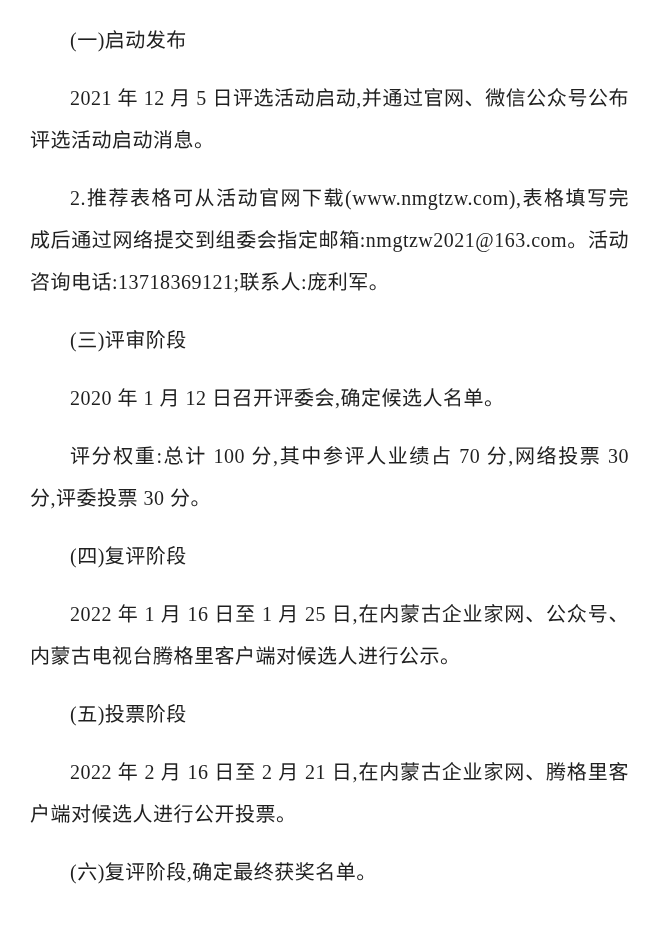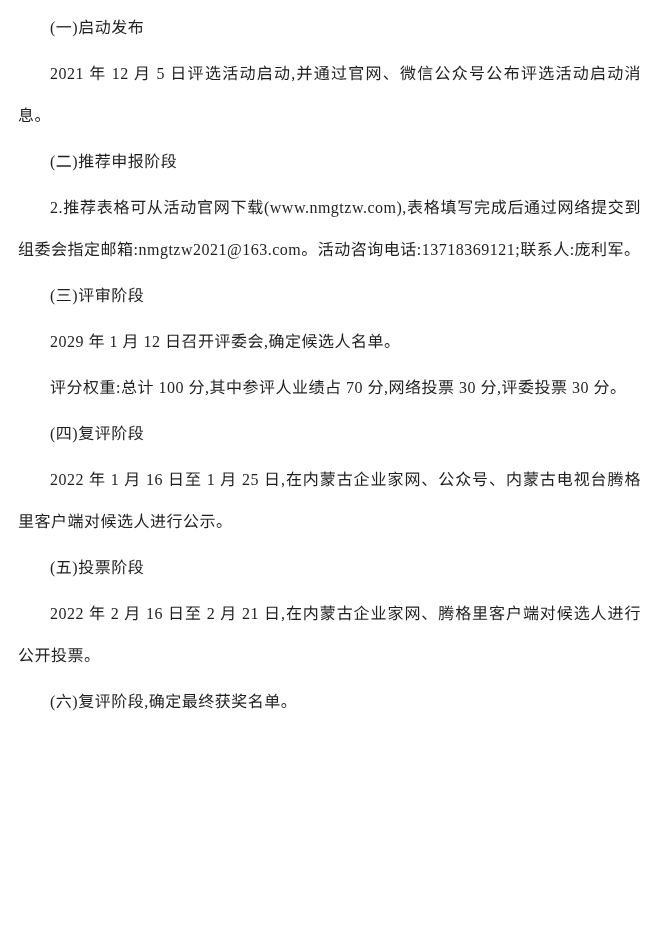--- a/index.html
+++ b/index.html
@@ -15,45 +15,44 @@
   }
   .doc-page {
     box-sizing: border-box;
     width: 659px;
     height: 929px;
     padding: 3px 14px 0 14px;
     background: #ffffff;
     color: #1f1f1f;
   }
   .doc-page p {
-    margin: 4px;
-    font-size: 16px;
+    margin: 16px;
+    font-size: 20px;
     line-height: 42px;
     letter-spacing: 0.5px;
     text-indent: 2em;
     text-align: justify;
     text-justify: inter-ideograph;
     white-space: normal;
     word-break: break-all;
   }
   .doc-page p.section-heading {
     text-align: left;
   }
 </style>
 </head>
 <body>
 
 <div class="doc-page">
   <div id="doc-body">
       <p class="section-heading">(一)启动发布</p>
       <p class="body-paragraph">2021 年 12 月 5 日评选活动启动,并通过官网、微信公众号公布评选活动启动消息。</p>
-      <p class="section-heading">(二)推荐申报阶段</p>
       <p class="body-paragraph">2.推荐表格可从活动官网下载(www.nmgtzw.com),表格填写完成后通过网络提交到组委会指定邮箱:nmgtzw2021@163.com。活动咨询电话:13718369121;联系人:庞利军。</p>
       <p class="section-heading">(三)评审阶段</p>
-      <p class="body-paragraph">2029 年 1 月 12 日召开评委会,确定候选人名单。</p>
+      <p class="body-paragraph">2020 年 1 月 12 日召开评委会,确定候选人名单。</p>
       <p class="body-paragraph">评分权重:总计 100 分,其中参评人业绩占 70 分,网络投票 30 分,评委投票 30 分。</p>
       <p class="section-heading">(四)复评阶段</p>
       <p class="body-paragraph">2022 年 1 月 16 日至 1 月 25 日,在内蒙古企业家网、公众号、内蒙古电视台腾格里客户端对候选人进行公示。</p>
       <p class="section-heading">(五)投票阶段</p>
       <p class="body-paragraph">2022 年 2 月 16 日至 2 月 21 日,在内蒙古企业家网、腾格里客户端对候选人进行公开投票。</p>
       <p class="section-heading">(六)复评阶段,确定最终获奖名单。</p>
     </div>
 </div>
 
 </body></html>

